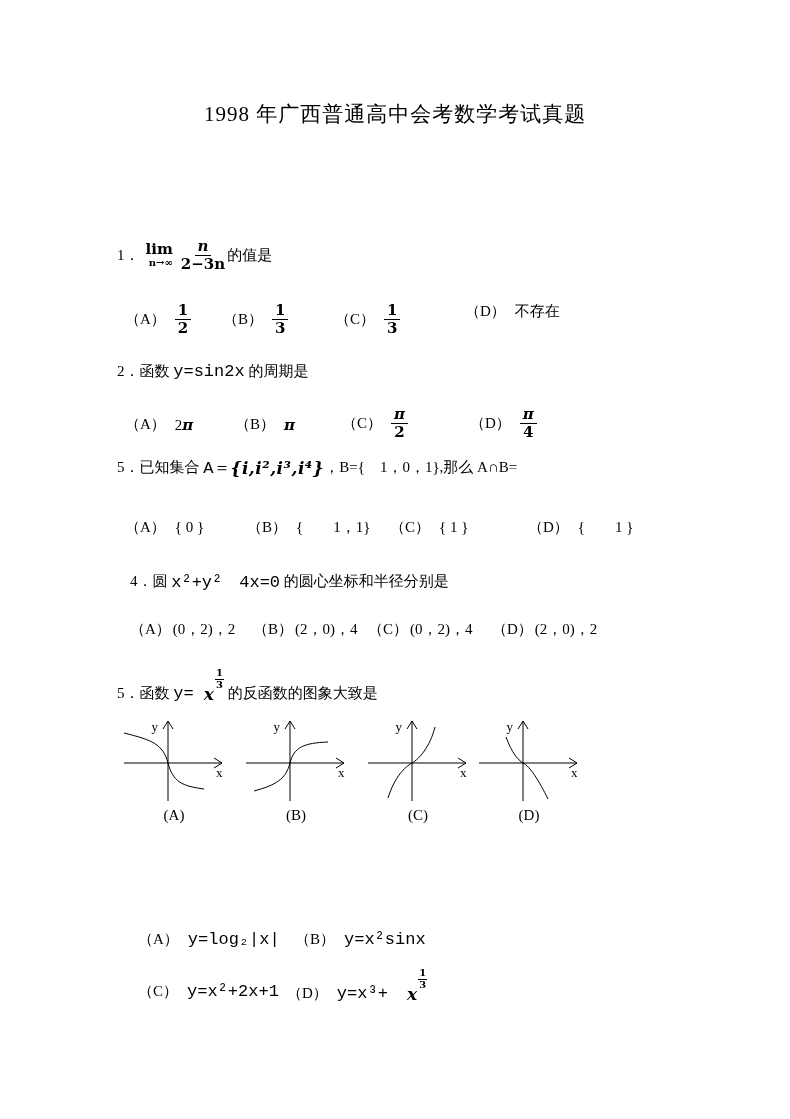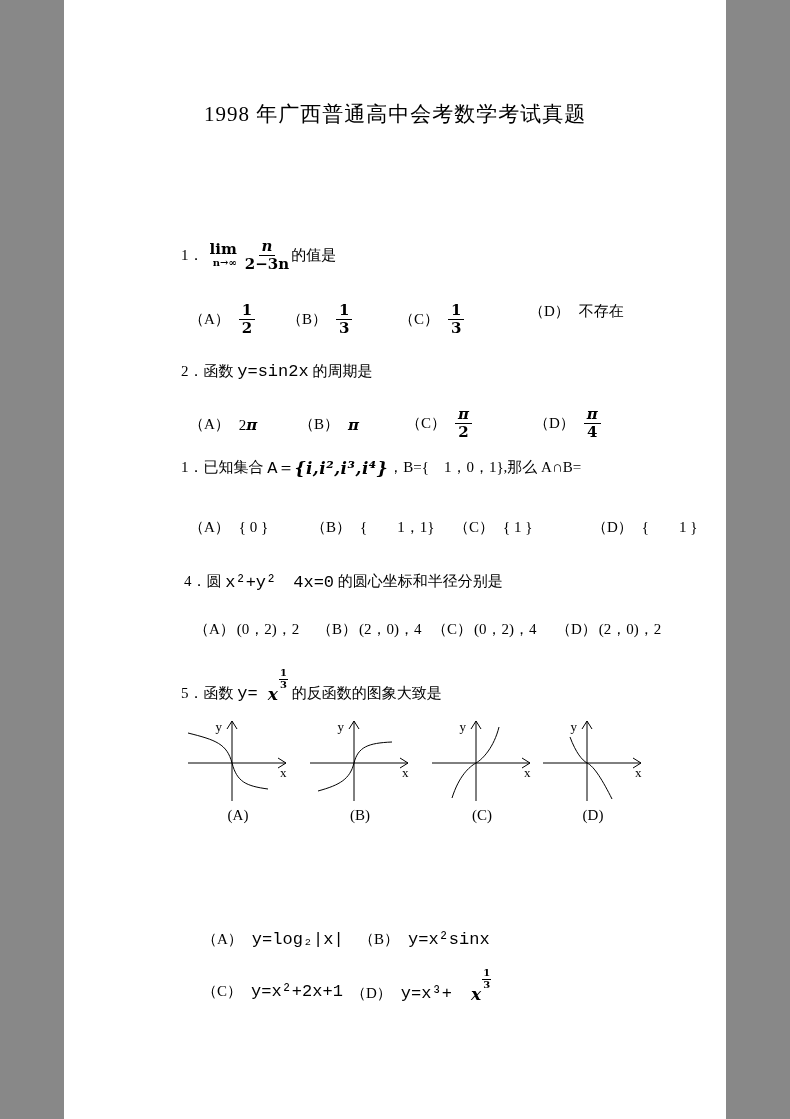--- a/index.html
+++ b/index.html
@@ -1,18 +1,18 @@
 <!DOCTYPE html>
 <html><head>
 <meta charset="utf-8">
 <style>
   html,body{margin:0;padding:0;background:#888;}
   .page{
     position:relative;
-    width:662px;height:1119px;
+    width:790px;height:1119px;
     margin:0 auto;
     background:#ffffff;
     color:#000;
     font-family:"Liberation Serif","DejaVu Serif",serif;
     overflow:hidden;
   }
   .abs{position:absolute;}
   .cn{font-size:15px;white-space:pre;}
   .mono{font-family:"Liberation Mono","DejaVu Sans Mono",monospace;font-size:17px;white-space:pre;}
   .bmath{font-family:"DejaVu Serif","Liberation Serif",serif;font-weight:bold;font-style:italic;}
@@ -122,21 +122,21 @@
     <span class="opt" style="left:470px;top:2px;">
       <span class="optlabel">（D）</span>
       <span class="frac bnum">
           <span class="fnum bmath">π</span>
           <span class="fden">4</span>
         </span>
     </span>
   </div>
 
   <div class="abs stem" style="top:456px;left:117px;">
-    <span class="cn">1．已知集合 </span>
+    <span class="cn">5．已知集合 </span>
     <span class="mono">A＝</span>
     <span class="bmath setmath">{i,i²,i³,i⁴}</span>
     <span class="cn">，B={　1，0，1},那么 A∩B=</span>
   </div>
 
   <div class="abs" style="top:518px;left:0;width:790px;height:24px;">
     <span class="opt" style="left:125px;top:0;">
       <span class="optlabel">（A）</span>
       <span class="optval">{ 0 }</span>
     </span>
@@ -147,21 +147,21 @@
     <span class="opt" style="left:390px;top:0;">
       <span class="optlabel">（C）</span>
       <span class="optval">{ 1 }</span>
     </span>
     <span class="opt" style="left:528px;top:0;">
       <span class="optlabel">（D）</span>
       <span class="optval">{　　1 }</span>
     </span>
   </div>
 
-  <div class="abs stem" style="top:570px;left:120px;">
+  <div class="abs stem" style="top:570px;left:130px;">
     <span class="cn">4．圆 </span>
     <span class="mono">x²+y²　4x=0</span>
     <span class="cn"> 的圆心坐标和半径分别是</span>
   </div>
 
   <div class="abs" style="top:620px;left:0;width:790px;height:24px;">
     <span class="opt" style="left:130px;top:0;gap:2px;">
       <span class="optlabel">（A）</span>
       <span class="optval">(0，2)，2</span>
     </span>

